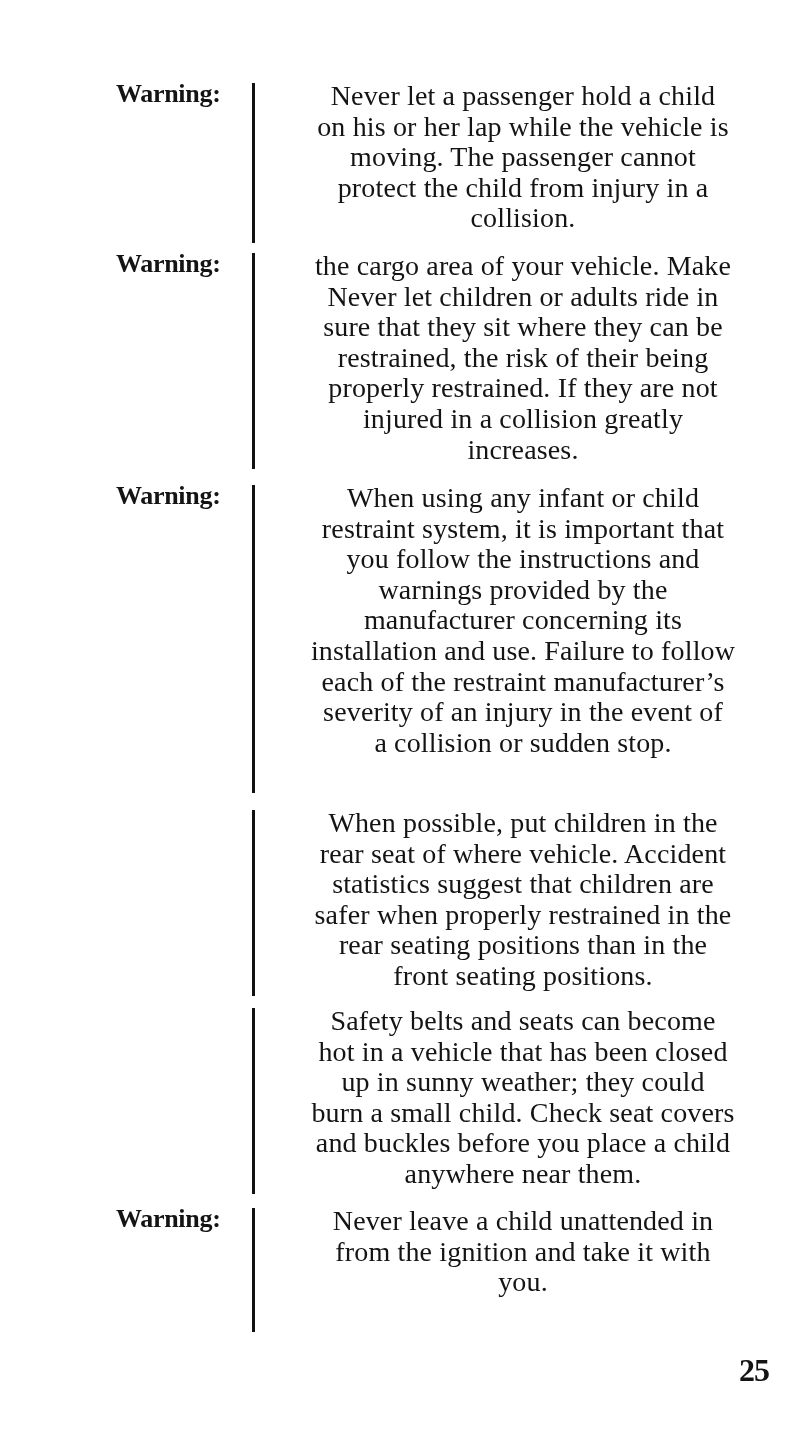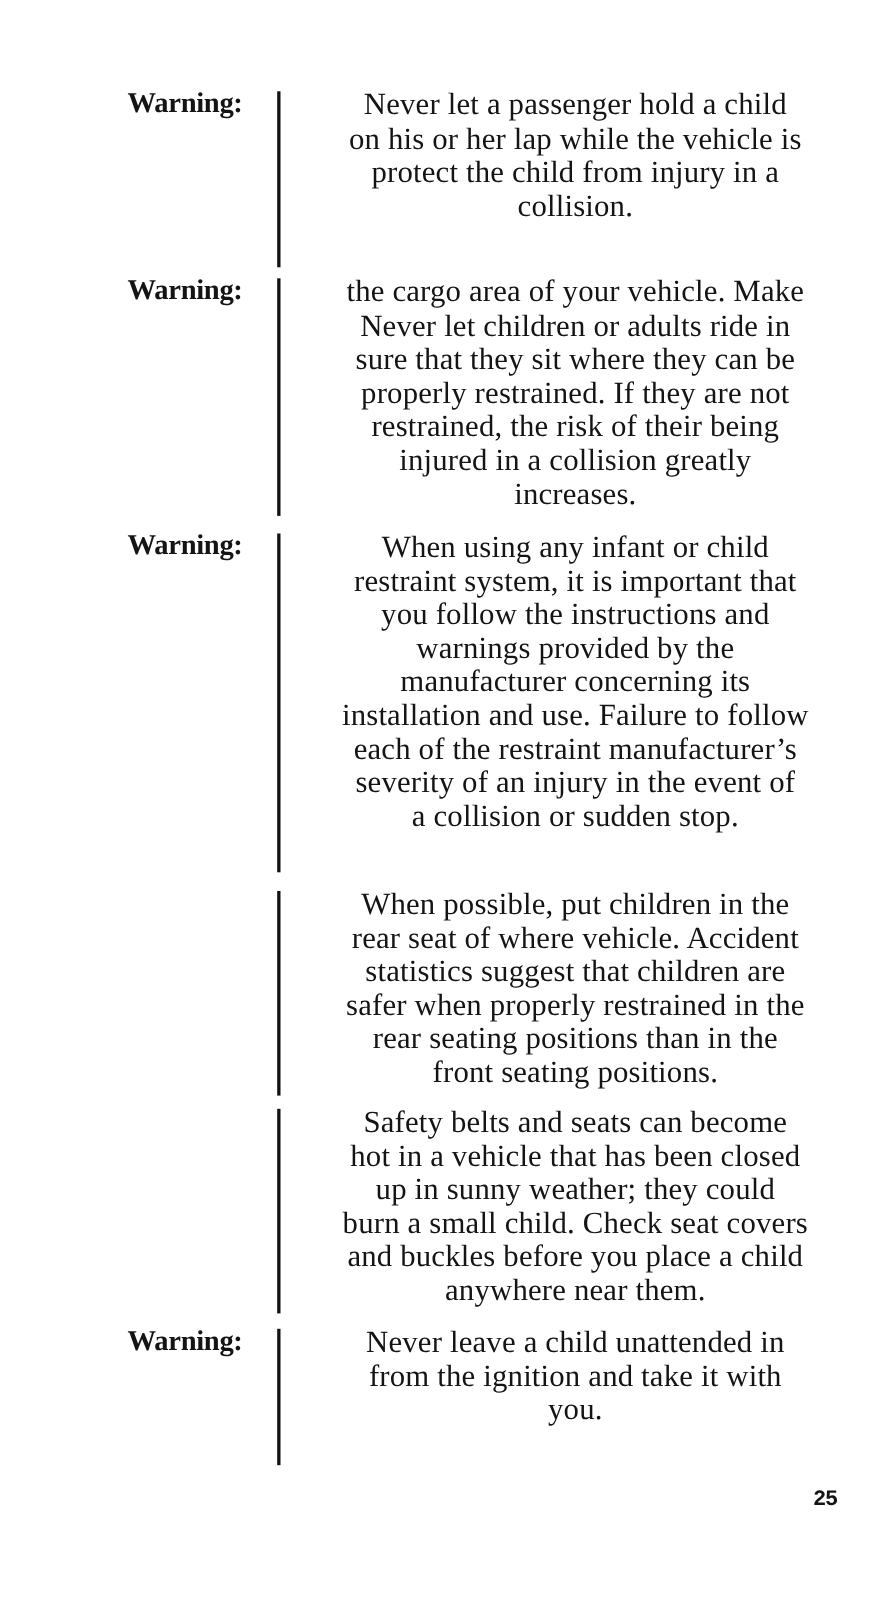--- a/index.html
+++ b/index.html
@@ -38,50 +38,50 @@
       line-height: 30.6px;
       letter-spacing: 0.15px;
       text-align: center;
     }
     .text span { display: block; white-space: nowrap; }
     .page-num {
       position: absolute;
       left: 739px;
       top: 1352px;
       font-weight: bold;
-      font-size: 20px;
+      font-size: 32px;
       letter-spacing: -1px;
-      font-family: Liberation Mono, monospace;
     }
   </style>
 </head>
 <body>
 
 <div id="page">
 
   <div class="block" style="top:79px;">
     <div class="label">Warning:</div>
     <div class="rule" style="height:160px;"></div>
     <div class="text">
       <span>Never let a passenger hold a child</span>
       <span>on his or her lap while the vehicle is</span>
+      <span>moving. The passenger cannot</span>
       <span>protect the child from injury in a</span>
       <span>collision.</span>
     </div>
   </div>
 
   <div class="block" style="top:249px;">
     <div class="label">Warning:</div>
     <div class="rule" style="height:216px;"></div>
     <div class="text">
       <span>the cargo area of your vehicle. Make</span>
       <span>Never let children or adults ride in</span>
       <span>sure that they sit where they can be</span>
+      <span>restrained, the risk of their being</span>
       <span>properly restrained. If they are not</span>
-      <span>restrained, the risk of their being</span>
       <span>injured in a collision greatly</span>
       <span>increases.</span>
     </div>
   </div>
 
   <div class="block" style="top:481px;">
     <div class="label">Warning:</div>
     <div class="rule" style="height:308px;"></div>
     <div class="text">
       <span>When using any infant or child</span>

